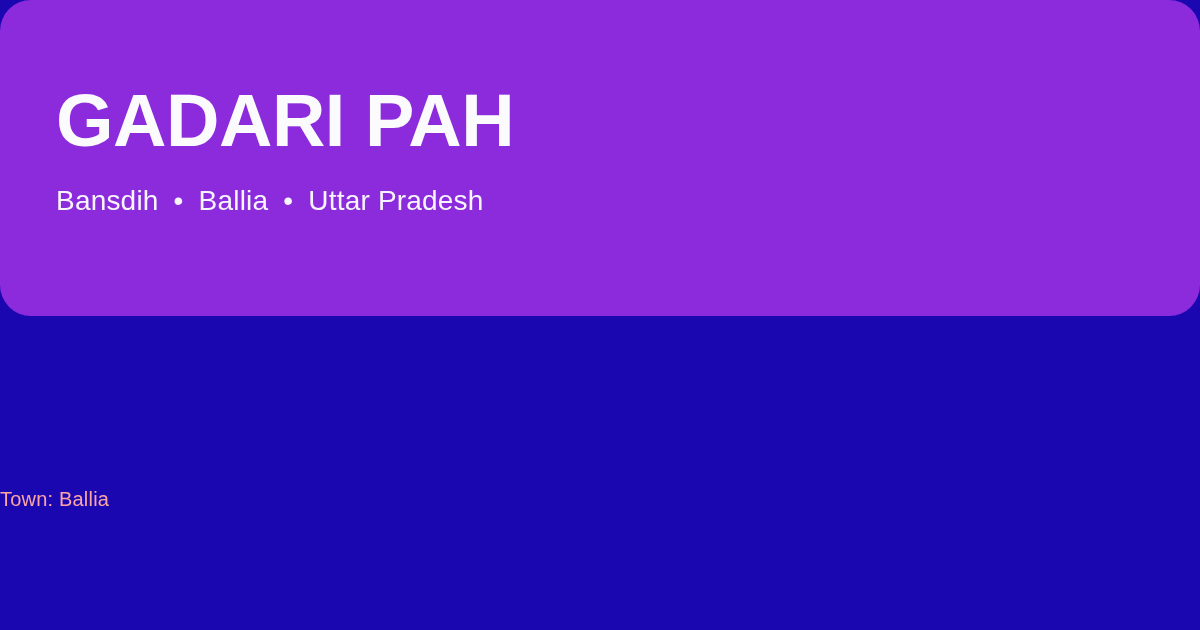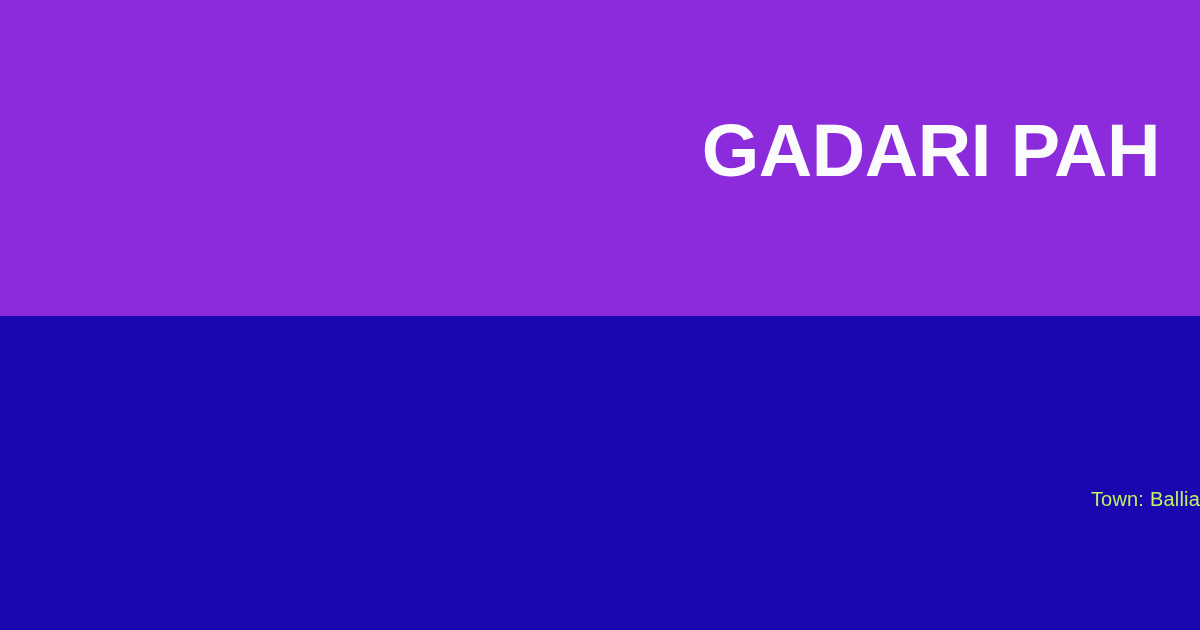--- a/index.html
+++ b/index.html
@@ -24,24 +24,25 @@
   }
 
   
   .header {
     position: relative;
     height: 316px;
     flex: 0 0 316px;
     background: #8B2BDC;
     display: flex;
     flex-direction: column;
-    align-items: flex-end;
+    align-items: flex-start;
     justify-content: center;
     box-sizing: border-box;
-    padding: 0 40px 14px 40px;
+    padding: 0 40px 14px 56px;
+    border-radius: 31px;
   }
   .title {
     margin: 0;
     font-size: 74px;
     line-height: 1.0;
     font-weight: 800;
     letter-spacing: -0.5px;
     color: #FBFAFD;
     text-align: center;
     white-space: nowrap;
@@ -68,25 +69,25 @@
     position: relative;
     flex: 1 1 auto;
     background: #1A07AF;
     box-sizing: border-box;
   }
   .detail-line {
     position: absolute;
     left: 0;
     right: 0;
     top: 170px;
-    text-align: right;
+    text-align: left;
     font-size: 20px;
     line-height: 1.3;
     font-weight: 400;
-    color: #bef264;
+    color: #fca5a5;
     letter-spacing: 0.2px;
   }
 
   
   .watermark {
     position: absolute;
     right: 30px;
     bottom: 12px;
     font-size: 24px;
     line-height: 1.1;
@@ -96,20 +97,27 @@
     white-space: nowrap;
   }
 </style>
 </head>
 <body>
 
 <div class="card">
 
   <div class="header">
     <h1 class="title">GADARI PAH</h1>
+    <div class="subtitle">
+      <span>Bansdih</span>
+      <span class="sep">•</span>
+      <span>Ballia</span>
+      <span class="sep">•</span>
+      <span>Uttar Pradesh</span>
+    </div>
   </div>
 
   <div class="body-band">
     <div class="detail-line">Town: Ballia</div>
   </div>
 
 
 </div>
 
 </body></html>

